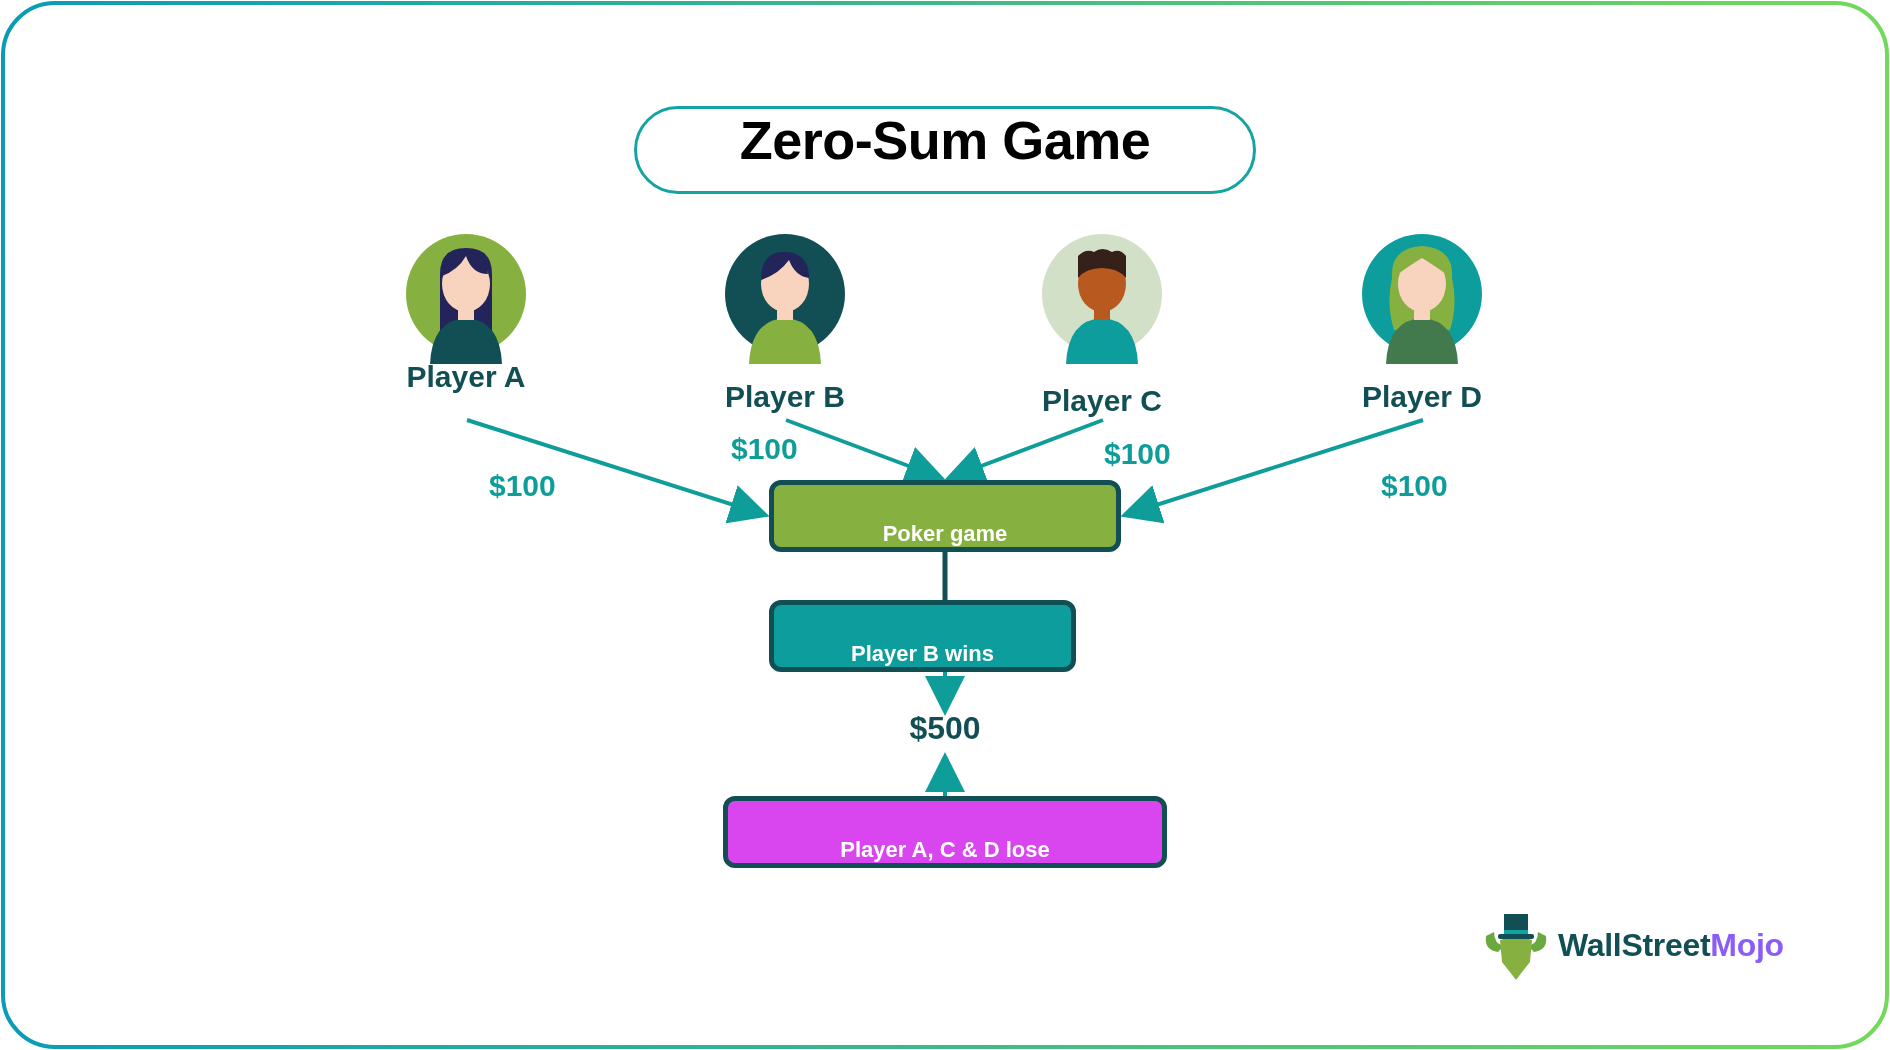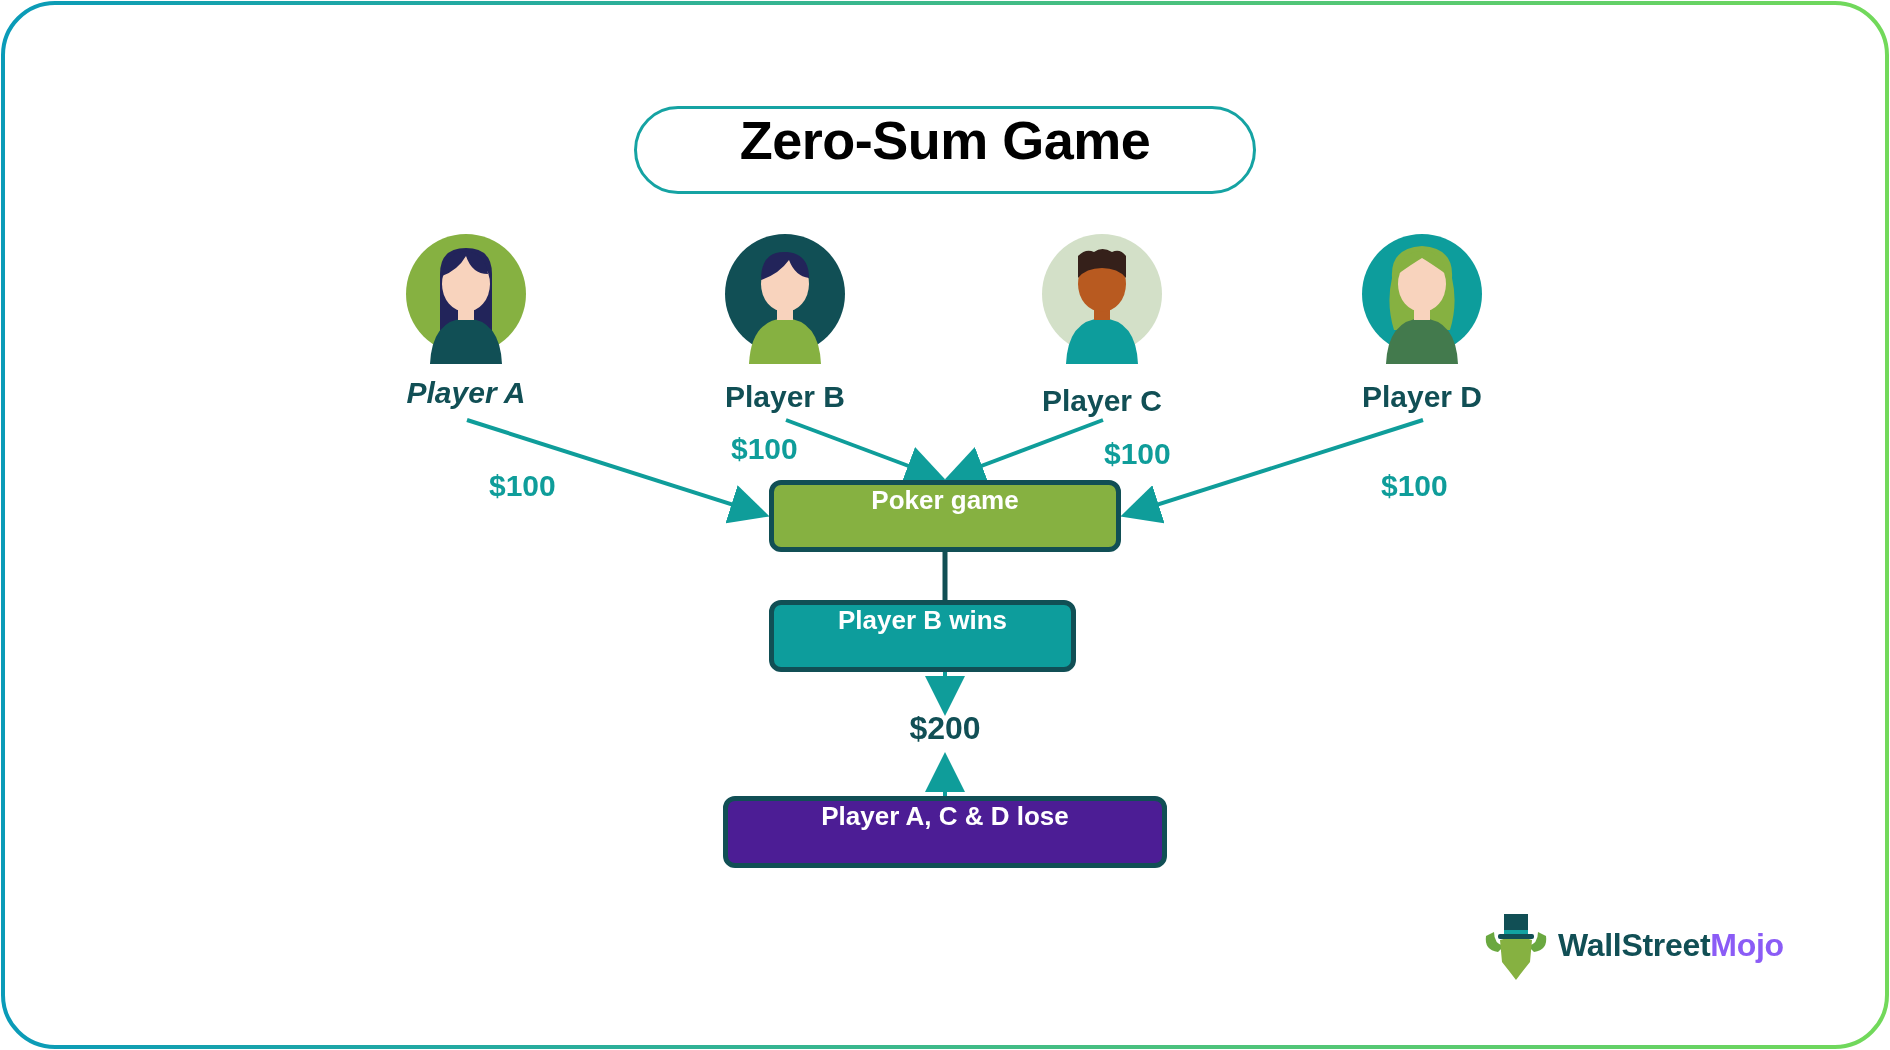--- a/index.html
+++ b/index.html
@@ -8,24 +8,24 @@
   .frame { position:absolute; left:0; top:0; width:1890px; height:1050px; }
   .title-pill { position:absolute; left:634px; top:106px; width:622px; height:88px;
                 border:3px solid #15a3a3; border-radius:46px; box-sizing:border-box;
                 display:flex; justify-content:center; background:#fff; }
   .title-text { font-size:54px; font-weight:700; color:#000; letter-spacing:-0.5px; }
   .avatar { position:absolute; width:120px; height:130px; }
   .player-label { position:absolute; width:200px; text-align:center; font-size:30px; font-weight:700;
                   color:#114f55; }
   .amount { position:absolute; font-size:30px; font-weight:700; color:#0f9d9a; white-space:nowrap; }
   .box { position:absolute; box-sizing:border-box; border:5px solid #114f55; border-radius:12px;
-         display:flex; align-items:flex-start; justify-content:center; color:#fff; font-size:26px; font-weight:700; }
+         display:flex; align-items:flex-end; justify-content:center; color:#fff; font-size:22px; font-weight:700; }
   .box-poker { left:769px; top:480px; width:352px; height:72px; background:#86b141; }
   .box-win { left:769px; top:600px; width:307px; height:72px; background:#0d9d9c; }
-  .box-lose { left:723px; top:796px; width:444px; height:72px; background:#4c1d95; }
+  .box-lose { left:723px; top:796px; width:444px; height:72px; background:#d946ef; }
   .total { position:absolute; left:845px; top:710px; width:200px; text-align:center; font-size:32px;
            font-weight:700; color:#114f55; }
   .logo { position:absolute; left:1482px; top:910px; display:flex; align-items:center; }
   .logo-text { font-size:32px; font-weight:700; margin-left:8px; letter-spacing:-0.3px; }
   .logo-dark { color:#114f55; }
   .logo-teal { color:#8b5cf6;margin-top:25px; }
 </style>
 </head>
 <body>
 
@@ -97,37 +97,37 @@
 </svg>
 <svg class="avatar" style="left:1362px; top:234px;" viewBox="0 0 120 130">
   <circle cx="60" cy="60" r="60" fill="#0d9d9c"></circle>
   <path d="M30,44 Q28,14 60,12 Q92,14 90,44 Q96,70 88,96 L32,96 Q24,70 30,44 Z" fill="#86b141"></path>
   <path d="M24,130 Q26,86 60,84 Q94,86 96,130 Z" fill="#437a4d"></path>
   <rect x="52" y="68" width="16" height="18" fill="#f8d3bd"></rect>
   <ellipse cx="60" cy="50" rx="24" ry="28" fill="#f8d3bd"></ellipse>
   <path d="M36,40 Q40,16 60,18 Q80,16 84,40 Q70,30 60,24 Q50,30 36,40 Z" fill="#86b141"></path>
 </svg>
 
-<div class="player-label" style="left:366px; top:376px;font-style:italic;">Player A</div>
+<div class="player-label" style="left:366px; top:360px;">Player A</div>
 <div class="player-label" style="left:685px; top:380px;">Player B</div>
 <div class="player-label" style="left:1002px; top:384px;">Player C</div>
 <div class="player-label" style="left:1322px; top:380px;">Player D</div>
 
 <div class="amount" style="left:489px; top:469px;">$100</div>
 <div class="amount" style="left:731px; top:432px;">$100</div>
 <div class="amount" style="left:1104px; top:437px;">$100</div>
 <div class="amount" style="left:1381px; top:469px;">$100</div>
 
 <div class="box box-poker">
   <span>Poker game</span>
 </div>
 <div class="box box-win">
   <span>Player B wins</span>
 </div>
-<div class="total">$200</div>
+<div class="total">$500</div>
 <div class="box box-lose">
   <span>Player A, C &amp; D lose</span>
 </div>
 
 <div class="logo">
   <svg width="68" height="70" viewBox="0 0 68 70">
     <path d="M4,26 Q2,40 16,42 L22,36 Q12,34 12,22 Z" fill="#6aa840"></path>
     <path d="M64,26 Q66,40 52,42 L46,36 Q56,34 56,22 Z" fill="#6aa840"></path>
     <path d="M18,30 Q34,24 50,30 L48,52 Q40,62 34,70 Q28,62 20,52 Z" fill="#86b141"></path>
     <rect x="22" y="4" width="24" height="22" fill="#114f55"></rect>

